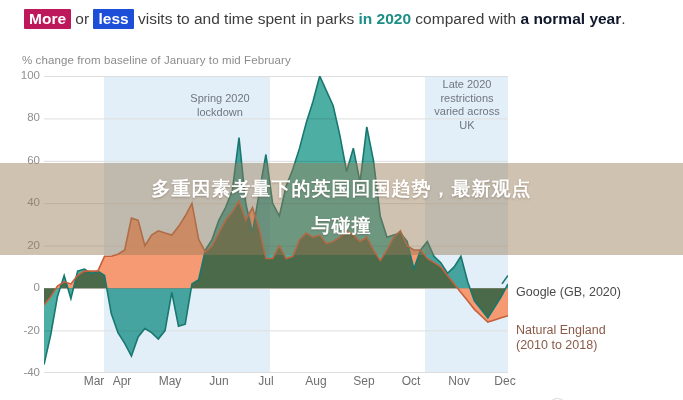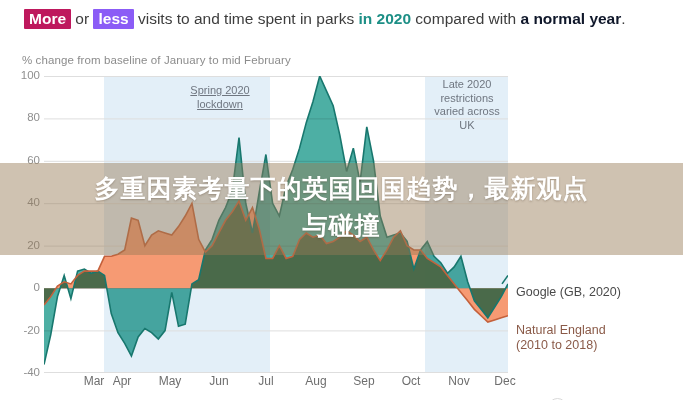--- a/index.html
+++ b/index.html
@@ -16,21 +16,21 @@
   .headline{
     position:absolute;left:24px;top:9px;width:640px;
     font-size:15.5px;line-height:20px;color:#3d3d3d;
     white-space:nowrap;
   }
   .hl-more{
     background:#be185d;color:#ffffff;font-weight:bold;
     padding:1px 5px 2px 5px;border-radius:1px;
   }
   .hl-less{
-    background:#8b5cf6;color:#ffffff;font-weight:bold;
+    background:#1d4ed8;color:#ffffff;font-weight:bold;
     padding:1px 5px 2px 5px;border-radius:1px;
   }
   .hl-plain{color:#3d3d3d;}
   .hl-2020{color:#1d8f86;font-weight:bold;}
   .hl-normal{color:#0f172a;font-weight:bold;}
 
   
   .subtitle{
     position:absolute;left:22px;top:54px;
     font-size:11.5px;color:#8c8c8c;letter-spacing:.1px;
@@ -72,21 +72,21 @@
 
   
   .overlay-band{
     position:absolute;left:0;top:163px;width:683px;height:92px;
     background:rgba(150,122,86,0.46);
   }
   .cn-caption{
     position:absolute;left:0;top:170px;width:683px;
     text-align:center;
     font-family:"DejaVu Sans", sans-serif;
-    font-weight:bold;font-size:25px;line-height:37px;
+    font-weight:bold;font-size:19px;line-height:37px;
     color:#ffffff;
     letter-spacing:1px;
     text-shadow:0 1px 2px rgba(80,60,40,.35);
   }
 
   
   .watermark{
     position:absolute;left:548px;top:359px;
     display:flex;align-items:center;gap:5px;
     opacity:.55;
@@ -151,21 +151,21 @@
 
       <g id="series-layer">
           <path d="M0.00 229.11 L6.72 220.63 L13.45 210.02 L20.17 205.78 L26.90 207.90 L33.62 199.41 L40.35 195.17 L47.07 195.17 L53.80 195.17 L60.52 180.32 L67.25 180.32 L73.97 178.20 L80.70 173.96 L87.42 142.14 L94.14 144.26 L100.87 169.71 L107.59 159.11 L114.32 154.86 L121.04 156.99 L127.77 159.11 L134.49 150.62 L141.22 140.01 L147.94 127.29 L154.67 163.35 L161.39 176.08 L168.12 169.71 L174.84 156.99 L181.57 144.26 L188.29 135.77 L195.01 125.16 L201.74 144.26 L208.46 131.53 L215.19 152.74 L221.91 182.44 L228.64 182.44 L235.36 169.71 L242.09 182.44 L248.81 180.32 L255.54 163.35 L262.26 156.99 L268.99 161.23 L275.71 159.11 L282.43 167.59 L289.16 165.47 L295.88 161.23 L302.61 154.86 L309.33 159.11 L316.06 165.47 L322.78 161.23 L329.51 173.96 L336.23 184.56 L342.96 173.96 L349.68 161.23 L356.41 154.86 L363.13 169.71 L369.86 173.96 L376.58 173.96 L383.30 182.44 L390.03 186.69 L396.75 190.93 L403.48 199.41 L410.20 207.90 L416.93 216.39 L423.65 224.87 L430.38 233.36 L437.10 239.72 L443.83 246.09 L450.55 243.96 L457.28 241.84 L464.00 239.72 L464 212.14285714285717 L0 212.14285714285717 Z" fill="#f79267" fill-opacity="0.92"></path>
           <path d="M0.00 288.51 L6.72 258.81 L13.45 220.63 L20.17 199.41 L26.90 222.75 L33.62 195.17 L40.35 193.05 L47.07 197.29 L53.80 195.17 L60.52 199.41 L67.25 237.60 L73.97 256.69 L80.70 267.30 L87.42 280.03 L94.14 260.94 L100.87 252.45 L107.59 256.69 L114.32 263.06 L121.04 254.57 L127.77 216.39 L134.49 250.33 L141.22 248.21 L147.94 207.90 L154.67 203.66 L161.39 173.96 L168.12 163.35 L174.84 144.26 L181.57 131.53 L188.29 114.56 L195.01 61.52 L201.74 127.29 L208.46 156.99 L215.19 116.68 L221.91 78.49 L228.64 127.29 L235.36 140.01 L242.09 110.31 L248.81 93.34 L255.54 72.13 L262.26 46.67 L268.99 25.46 L275.71 0.00 L282.43 14.85 L289.16 29.70 L295.88 59.40 L302.61 95.46 L309.33 72.13 L316.06 106.07 L322.78 50.91 L329.51 84.86 L336.23 140.01 L342.96 161.23 L349.68 159.11 L356.41 156.99 L363.13 165.47 L369.86 193.05 L376.58 173.96 L383.30 165.47 L390.03 180.32 L396.75 186.69 L403.48 197.29 L410.20 190.93 L416.93 180.32 L423.65 205.78 L430.38 224.87 L437.10 233.36 L443.83 241.84 L450.55 231.24 L457.28 220.63 L464.00 207.90 L464 212.14285714285717 L0 212.14285714285717 Z" fill="#3fa99d" fill-opacity="0.93" style="mix-blend-mode:multiply;"></path>
           <path d="M0.00 288.51 L6.72 258.81 L13.45 220.63 L20.17 199.41 L26.90 222.75 L33.62 195.17 L40.35 193.05 L47.07 197.29 L53.80 195.17 L60.52 199.41 L67.25 237.60 L73.97 256.69 L80.70 267.30 L87.42 280.03 L94.14 260.94 L100.87 252.45 L107.59 256.69 L114.32 263.06 L121.04 254.57 L127.77 216.39 L134.49 250.33 L141.22 248.21 L147.94 207.90 L154.67 203.66 L161.39 173.96 L168.12 163.35 L174.84 144.26 L181.57 131.53 L188.29 114.56 L195.01 61.52 L201.74 127.29 L208.46 156.99 L215.19 116.68 L221.91 78.49 L228.64 127.29 L235.36 140.01 L242.09 110.31 L248.81 93.34 L255.54 72.13 L262.26 46.67 L268.99 25.46 L275.71 0.00 L282.43 14.85 L289.16 29.70 L295.88 59.40 L302.61 95.46 L309.33 72.13 L316.06 106.07 L322.78 50.91 L329.51 84.86 L336.23 140.01 L342.96 161.23 L349.68 159.11 L356.41 156.99 L363.13 165.47 L369.86 193.05 L376.58 173.96 L383.30 165.47 L390.03 180.32 L396.75 186.69 L403.48 197.29 L410.20 190.93 L416.93 180.32 L423.65 205.78 L430.38 224.87 L437.10 233.36 L443.83 241.84 L450.55 231.24 L457.28 220.63 L464.00 207.90" fill="none" stroke="#18776e" stroke-width="1.6"></path>
           <path d="M0.00 229.11 L6.72 220.63 L13.45 210.02 L20.17 205.78 L26.90 207.90 L33.62 199.41 L40.35 195.17 L47.07 195.17 L53.80 195.17 L60.52 180.32 L67.25 180.32 L73.97 178.20 L80.70 173.96 L87.42 142.14 L94.14 144.26 L100.87 169.71 L107.59 159.11 L114.32 154.86 L121.04 156.99 L127.77 159.11 L134.49 150.62 L141.22 140.01 L147.94 127.29 L154.67 163.35 L161.39 176.08 L168.12 169.71 L174.84 156.99 L181.57 144.26 L188.29 135.77 L195.01 125.16 L201.74 144.26 L208.46 131.53 L215.19 152.74 L221.91 182.44 L228.64 182.44 L235.36 169.71 L242.09 182.44 L248.81 180.32 L255.54 163.35 L262.26 156.99 L268.99 161.23 L275.71 159.11 L282.43 167.59 L289.16 165.47 L295.88 161.23 L302.61 154.86 L309.33 159.11 L316.06 165.47 L322.78 161.23 L329.51 173.96 L336.23 184.56 L342.96 173.96 L349.68 161.23 L356.41 154.86 L363.13 169.71 L369.86 173.96 L376.58 173.96 L383.30 182.44 L390.03 186.69 L396.75 190.93 L403.48 199.41 L410.20 207.90 L416.93 216.39 L423.65 224.87 L430.38 233.36 L437.10 239.72 L443.83 246.09 L450.55 243.96 L457.28 241.84 L464.00 239.72" fill="none" stroke="#c4613c" stroke-width="1.6"></path>
           <path d="M458 207.9 L464 199.4142857142857" stroke="#18776e" stroke-width="1.6" fill="none"></path>
         </g>
     </svg>
 
-    <div class="annot" style="left:116px;top:8px;width:120px;text-decoration:underline;">
+    <div class="annot" style="left:116px;top:16px;width:120px;">
       <div>Spring 2020</div>
       <div>lockdown</div>
     </div>
     <div class="annot" style="left:367px;top:2px;width:112px;">
       <div>Late 2020</div>
       <div>restrictions</div>
       <div>varied across</div>
       <div>UK</div>
     </div>
   </div>

